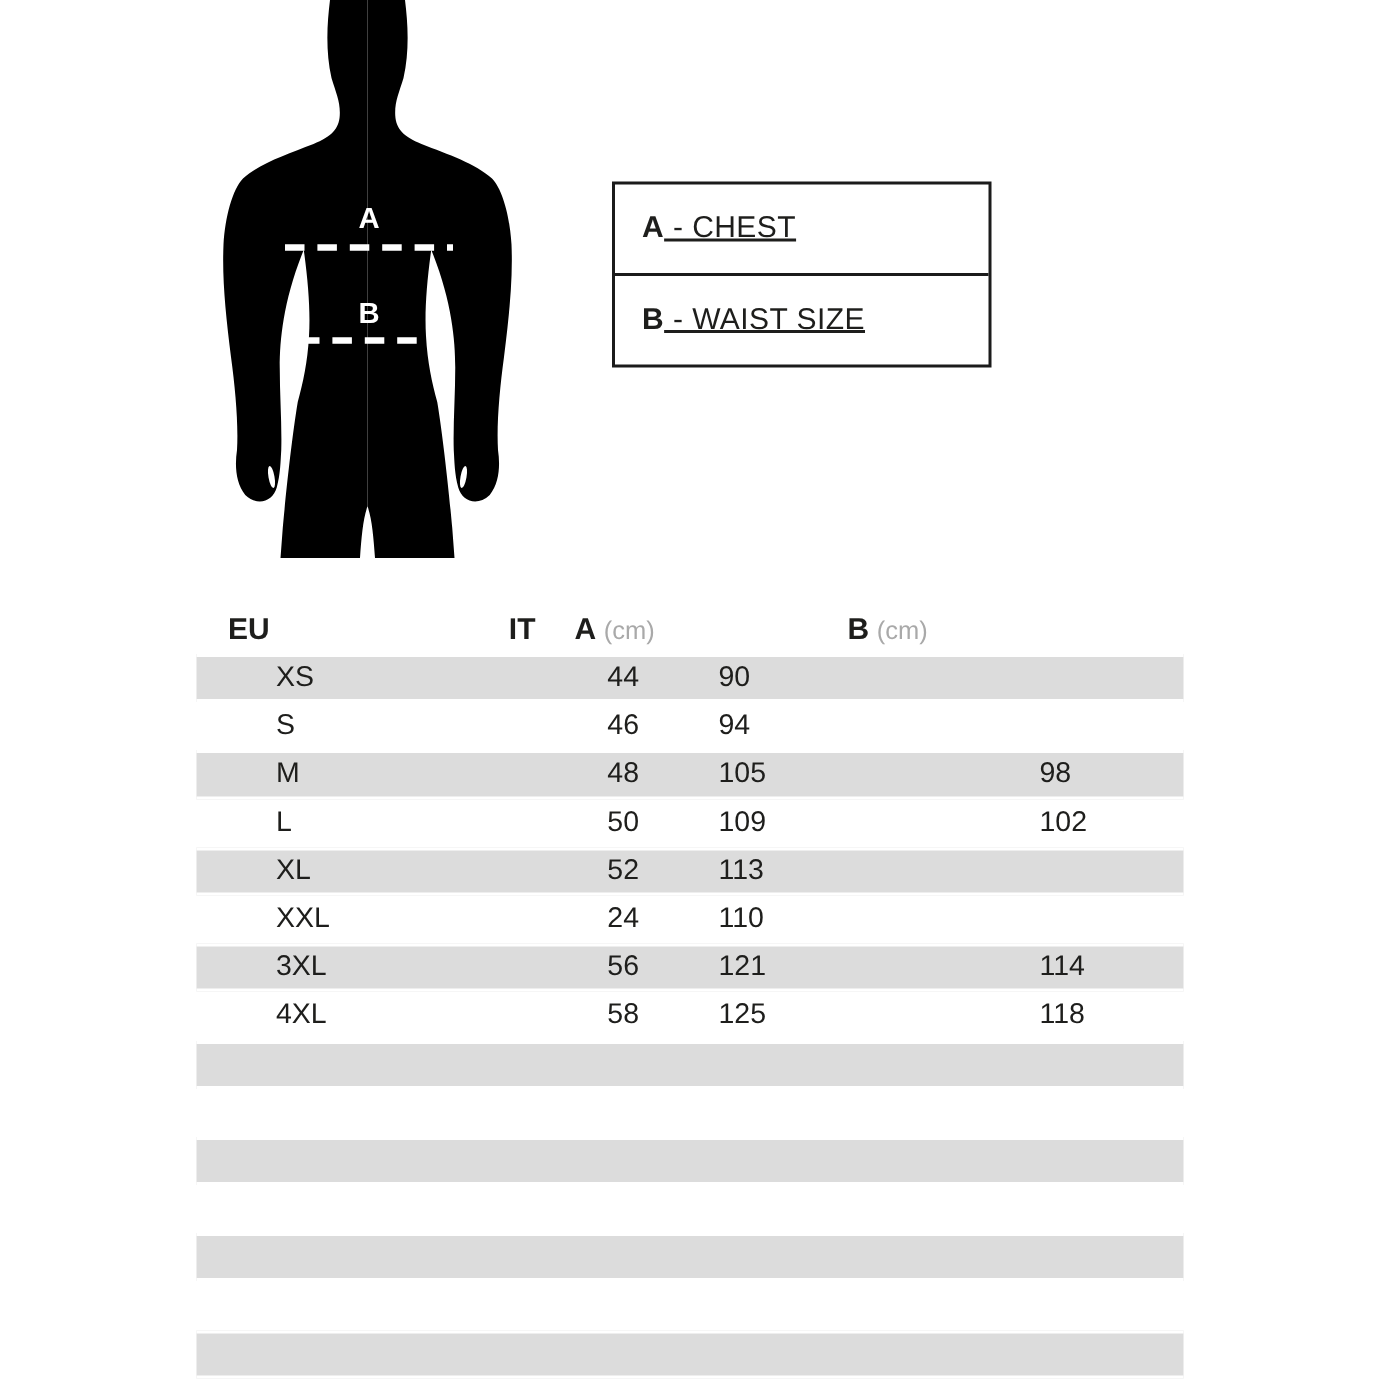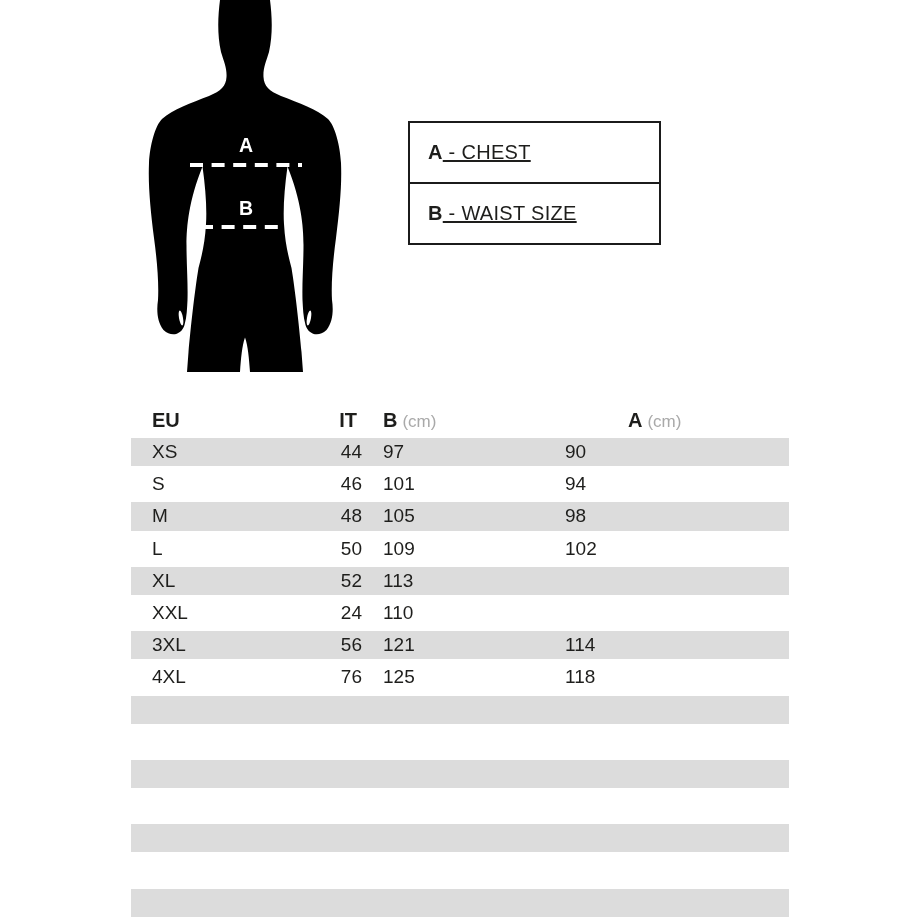--- a/index.html
+++ b/index.html
@@ -36,21 +36,21 @@
     white-space:nowrap;
   }
   .unit { color:#a9a9a9; font-weight:normal; font-size:17px; margin-left:5px; }
   .c1 { width:85px; } .c2 { width:146px;text-align:right; } .c3 { width:182px; } .c4 { flex:1; }
 
   .trow { height:32.2px; display:flex; align-items:center; box-sizing:border-box; }
   .trow:nth-child(odd) {
     background:#dcdcdc;
     border-top:2px solid #ffffff; border-bottom:2px solid #ffffff;
   }
-  .tcell { box-sizing:border-box; padding-left:21px; font-size:19px; white-space:nowrap; }
+  .tcell { box-sizing:border-box; padding-left:21px; font-size:19px; white-space:nowrap;margin-left:32px; }
 </style>
 </head>
 <body>
 
 <div class="canvas">
 
   <svg class="figure" viewBox="140 0 210 375" aria-hidden="true">
     <g id="halfBody">
       <path fill="#000000" d="
         M 245 0
@@ -94,34 +94,32 @@
     <div class="legend-row">
       <span class="legend-key">B</span>
         <span class="legend-rest"> - WAIST SIZE</span>
     </div>
   </div>
 
   <div class="size-table">
     <div class="thead">
       <div class="hcell c1"><span>EU</span><span class="unit"></span></div>
       <div class="hcell c2"><span>IT</span><span class="unit"></span></div>
+      <div class="hcell c3"><span>A</span><span class="unit">(cm)</span></div>
       <div class="hcell c4"><span>B</span><span class="unit">(cm)</span></div>
-      <div class="hcell c3"><span>A</span><span class="unit">(cm)</span></div>
     </div>
     <div class="tbody">
       <div class="trow">
         <div class="tcell c1">XS</div>
         <div class="tcell c2">44</div>
-        <div class="tcell c3">97</div>
         <div class="tcell c4">90</div>
       </div>
       <div class="trow">
         <div class="tcell c1">S</div>
         <div class="tcell c2">46</div>
-        <div class="tcell c3">101</div>
         <div class="tcell c4">94</div>
       </div>
       <div class="trow">
         <div class="tcell c1">M</div>
         <div class="tcell c2">48</div>
         <div class="tcell c3">105</div>
         <div class="tcell c4">98</div>
       </div>
       <div class="trow">
         <div class="tcell c1">L</div>
@@ -140,21 +138,21 @@
         <div class="tcell c4">110</div>
       </div>
       <div class="trow">
         <div class="tcell c1">3XL</div>
         <div class="tcell c2">56</div>
         <div class="tcell c3">121</div>
         <div class="tcell c4">114</div>
       </div>
       <div class="trow">
         <div class="tcell c1">4XL</div>
-        <div class="tcell c2">76</div>
+        <div class="tcell c2">58</div>
         <div class="tcell c3">125</div>
         <div class="tcell c4">118</div>
       </div>
       <div class="trow"></div>
       <div class="trow"></div>
       <div class="trow"></div>
       <div class="trow"></div>
       <div class="trow"></div>
       <div class="trow"></div>
       <div class="trow"></div>

